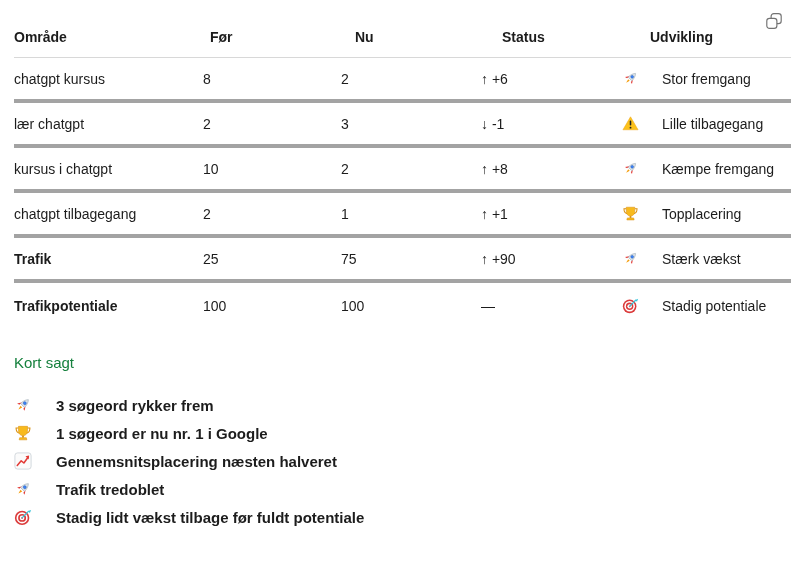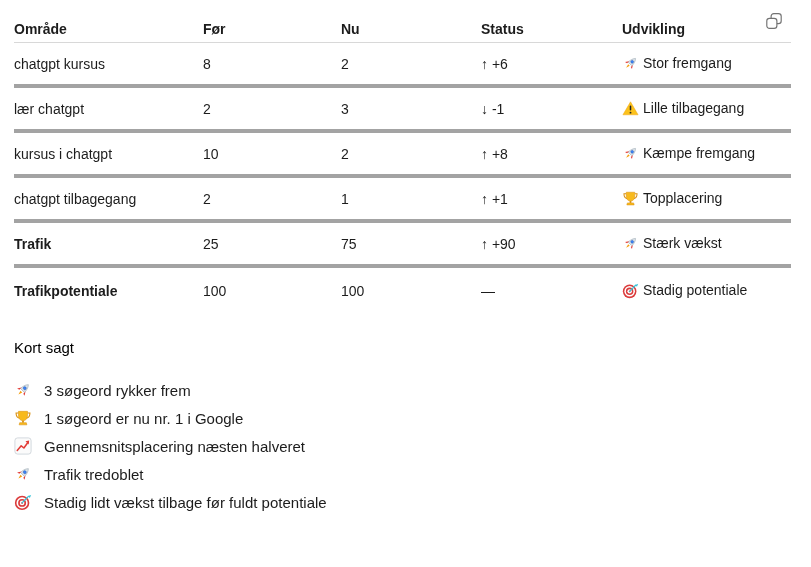--- a/index.html
+++ b/index.html
@@ -17,54 +17,55 @@
   }
   .trow {
     display: grid;
     grid-template-columns: 189px 138px 140px 141px 1fr;
     align-items: center;
     height: 45px;
     border-bottom: 4px solid #a3a3a3;
     font-size: 14px;
   }
   .trow.header-row {
-    height: 43px;
+    height: 58px;
     padding-top: 16px;
     border-bottom: 1px solid #d8d8d8;
     font-weight: 700;
+    gap: 7px;
   }
   .trow.last-row { border-bottom: none; }
   .trow.bold-label .cell-area { font-weight: 700; }
   .cell { white-space: nowrap; }
-  .status-cell { display: flex; align-items: flex-start; gap: 4px; }
+  .status-cell { display: flex; align-items: center; gap: 23px; }
   .icon { display: inline-block; flex: 0 0 auto; }
   .icon svg { width: 100%; height: 100%; display: block; }
   .icon-17 { width: 17px; height: 17px; }
   .icon-18 { width: 18px; height: 18px; }
   .copy-btn {
     position: absolute;
     top: 12px; right: 8px;
     width: 18px; height: 18px;
     background: none; border: none; cursor: pointer; padding: 0;
   }
   .summary { margin-left: 14px; margin-top: 25px; }
   .summary-heading {
     font-size: 15px;
     font-weight: 400;
     line-height: 20px;
-    color: #000000;
+    color: #15803d;
   }
   .summary-list { margin-top: 18px; }
   .summary-item {
     display: flex;
     align-items: center;
-    gap: 12px;
+    gap: 24px;
     height: 28px;
     font-size: 15px;
-    font-weight: 400;
+    font-weight: 700;
   }
 </style>
 </head>
 <body>
 
 <div class="table-wrap">
 
   <button class="copy-btn">
     <span class="icon icon-18"><svg viewBox="0 0 20 20">
           <rect x="6.8" y="1.8" width="11.2" height="11.2" rx="3" fill="#ffffff" stroke="#737373" stroke-width="1.3"></rect>

